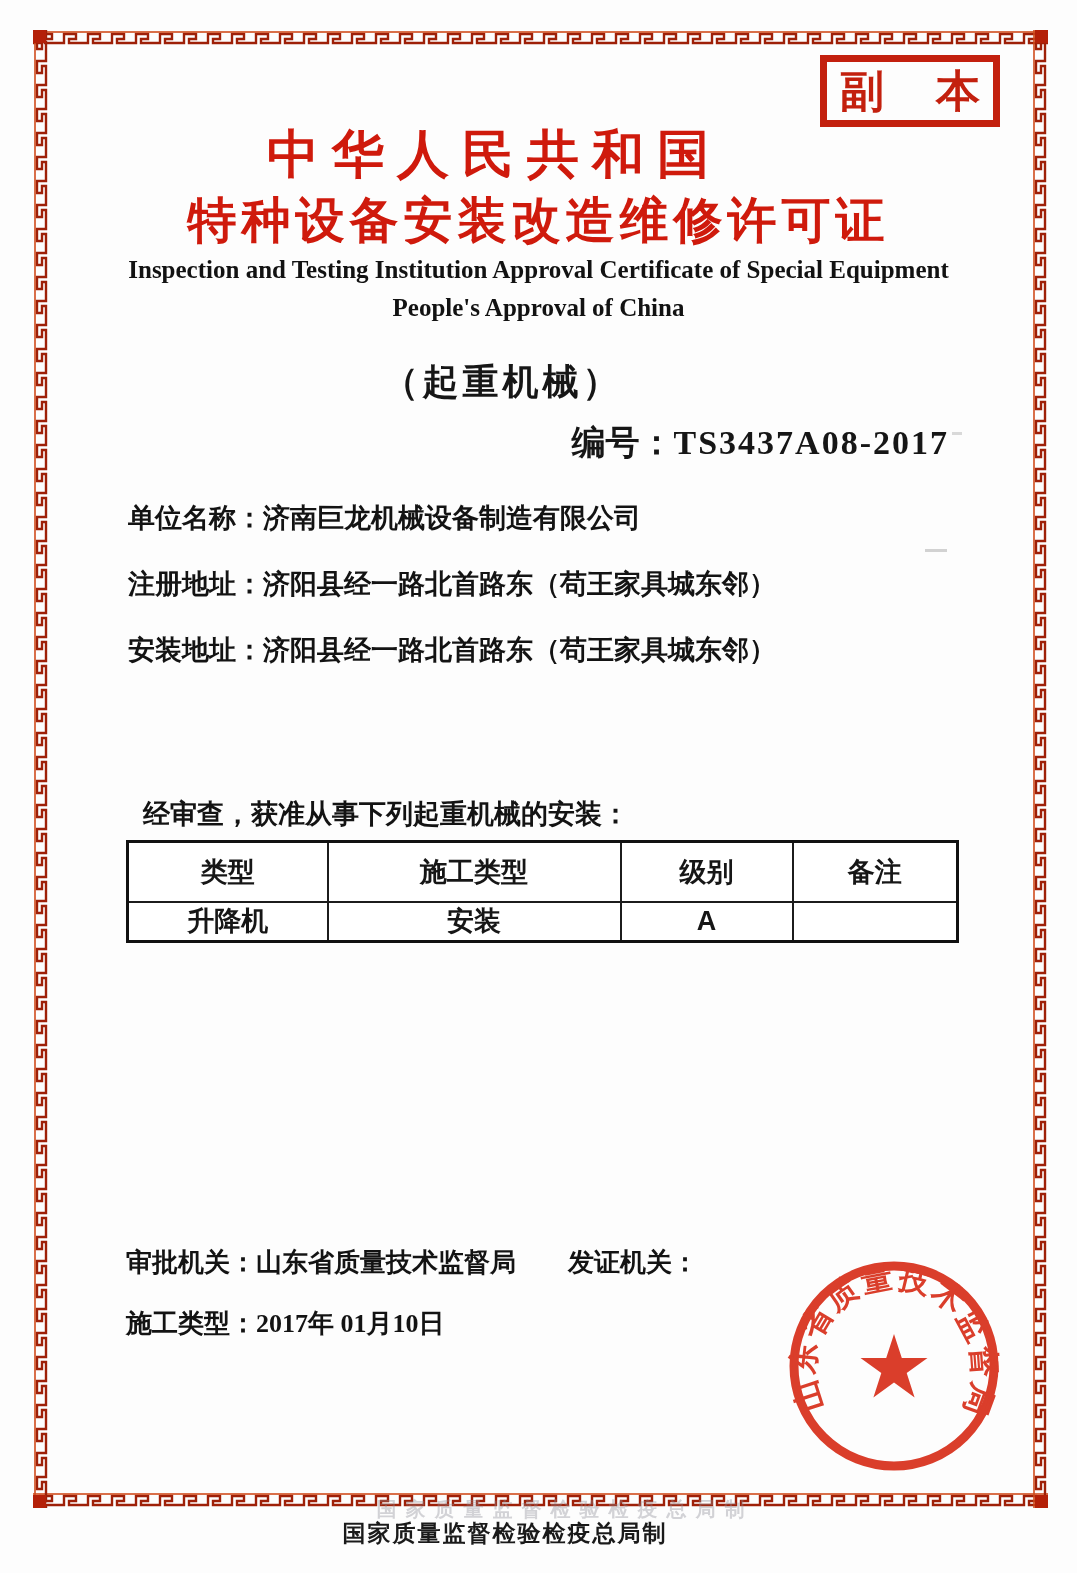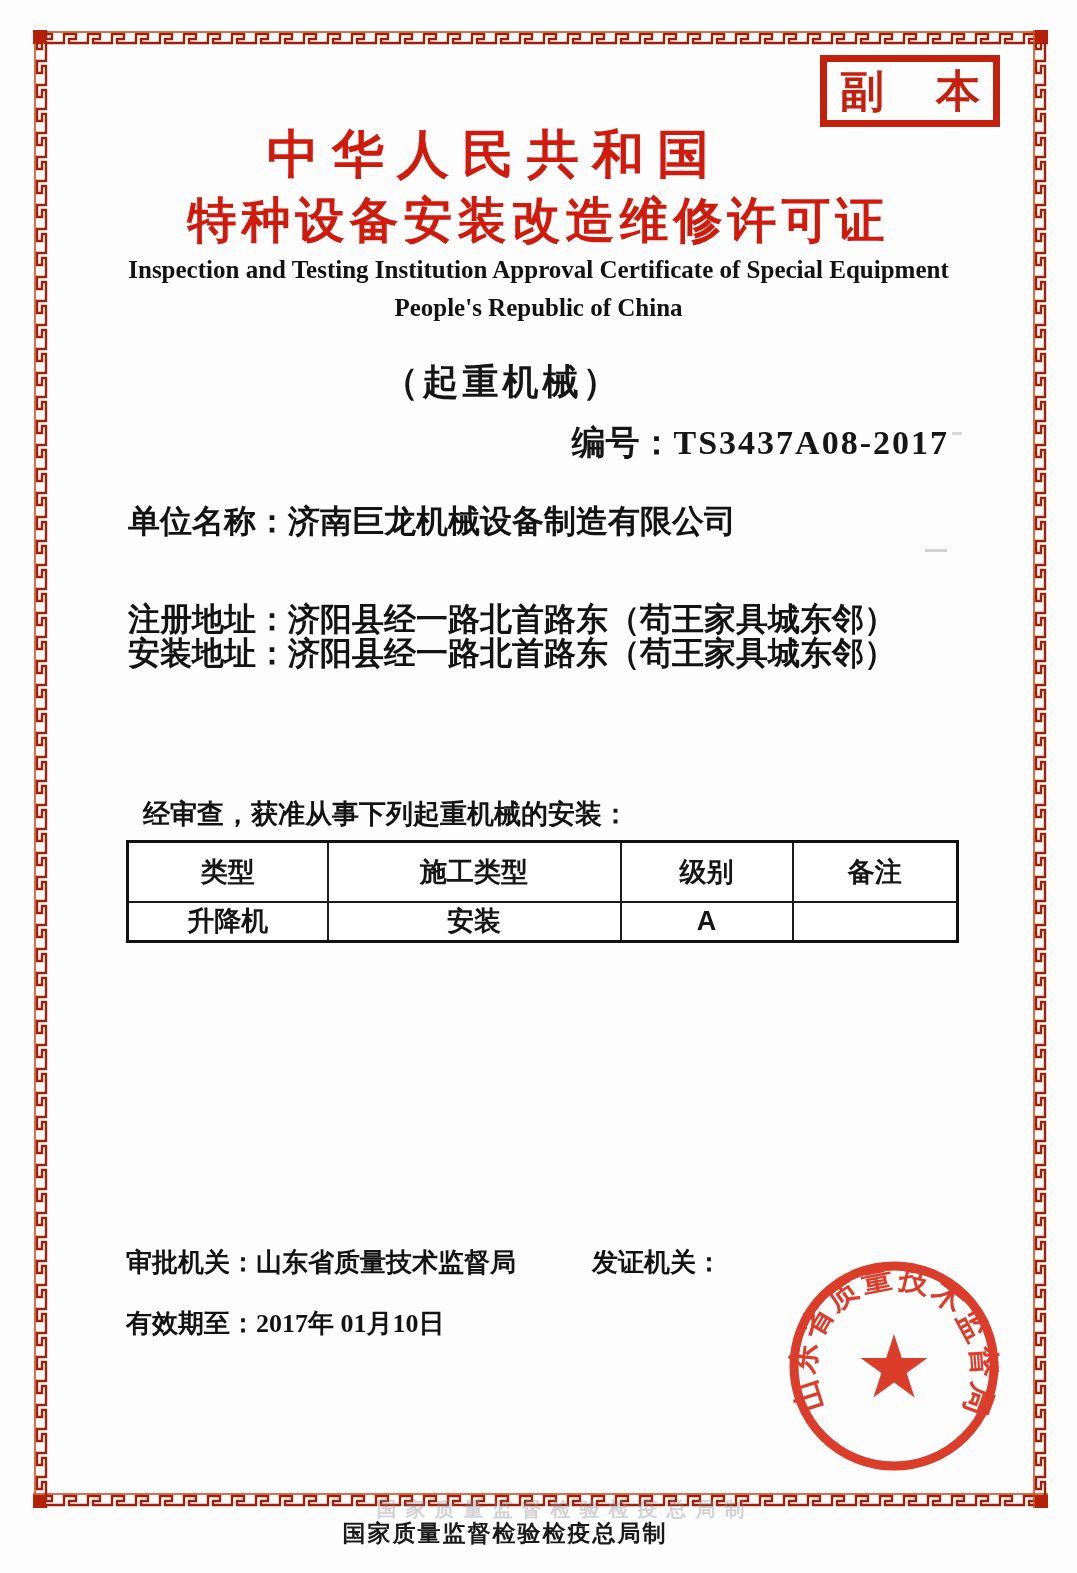--- a/index.html
+++ b/index.html
@@ -23,38 +23,38 @@
   .t-en{width:100%;text-align:center;color:#121212;font-weight:bold;
         font-family:"Liberation Serif",serif;font-size:25px;white-space:nowrap;}
   .en1{top:256px;}
   .en2{top:294px;}
   .category{top:358px;width:100%;text-align:center;color:#161616;font-weight:bold;
             font-size:36px;letter-spacing:4px;transform:translateX(-36px);}
   .certno{top:420px;right:128px;font-size:34px;font-weight:bold;color:#161616;}
   .certno .num{font-family:"Liberation Serif",serif;letter-spacing:2px;}
 
   
-  .info-line{left:128px;font-size:32px;font-weight:bold;color:#131313;white-space:nowrap;}
-  .il1{top:500px;} .il2{top:566px;margin-top:32px;} .il3{top:632px;}
+  .info-line{left:128px;font-size:27px;font-weight:bold;color:#131313;white-space:nowrap;}
+  .il1{top:500px;} .il2{top:566px;} .il3{top:632px;}
 
   .intro{left:143px;top:796px;font-size:27px;font-weight:bold;color:#131313;}
 
   
   .lic-table{left:126px;top:840px;}
   table{border-collapse:collapse;table-layout:fixed;width:830px;background:#fff;}
   table,th,td{border:2px solid #1c1c1c;}
   table{border:3px solid #111;}
   th,td{text-align:center;vertical-align:middle;font-size:27px;font-weight:bold;color:#161616;
         padding:0;font-family:"Liberation Sans",sans-serif;}
   tr.hrow{height:60px;} tr.drow{height:40px;}
 
   
   .foot{font-size:26px;font-weight:bold;color:#131313;white-space:nowrap;}
   .f-approve{left:126px;top:1245px;}
-  .f-issuer{left:592px;top:1245px;}
+  .f-issuer{left:568px;top:1245px;}
   .f-valid{left:126px;top:1306px;}
   .f-issuedate{left:588px;top:1310px;}
   .foot .num{font-family:"Liberation Serif",serif;margin-top:44px;}
 
   
   .seal{left:786px;top:1258px;width:216px;height:216px;z-index:5;opacity:.93;}
 
   
   .bottom-note{left:0;top:1518px;width:1010px;text-align:center;font-size:23px;
                font-weight:bold;color:#1a1a1a;letter-spacing:2px;}
@@ -110,21 +110,21 @@
   <div class="bcorner" style="left:1035px;top:1495px"></div>
 
   <div class="abs dup-stamp">
     <span>副</span>
     <span>本</span>
   </div>
 
   <div class="abs t-red title1">中华人民共和国</div>
   <div class="abs t-en en1">Inspection and Testing Institution Approval Certificate of Special Equipment</div>
   <div class="abs t-red title2">特种设备安装改造维修许可证</div>
-  <div class="abs t-en en2">People's Republic of China</div>
+  <div class="abs t-en en2">People's Approval of China</div>
   <div class="abs category">（起重机械）</div>
 
   <div class="abs certno">
     <span>编号：</span><span class="num">TS3437A08-2017</span>
   </div>
 
   <div class="abs info-line il1">
     <span>单位名称：</span><span>济南巨龙机械设备制造有限公司</span>
   </div>
   <div class="abs info-line il2">
@@ -161,21 +161,21 @@
         <td>A</td>
         <td></td>
       </tr>
     </tbody>
       </table>
   </div>
   <div class="abs foot f-issuer">
     <span>发证机关：</span><span></span>
   </div>
   <div class="abs foot f-valid">
-    <span>有效期至：</span><span class="num">2017年 01月10日</span>
+    <span>施工类型：</span><span class="num">2017年 01月10日</span>
   </div>
 
   <svg class="abs seal" viewBox="0 0 216 216">
     <defs>
       <path id="sealArc" d="M 38 149 A 80 80 0 1 1 178 149" fill="none"></path>
     </defs>
     <circle cx="108" cy="108" r="100" fill="none" stroke="#d8301c" stroke-width="9"></circle>
     <text font-size="31" font-weight="bold" fill="#d8301c" font-family="Liberation Sans, sans-serif">
       <textPath href="#sealArc" startOffset="0" textLength="335">山东省质量技术监督局</textPath>
     </text>

